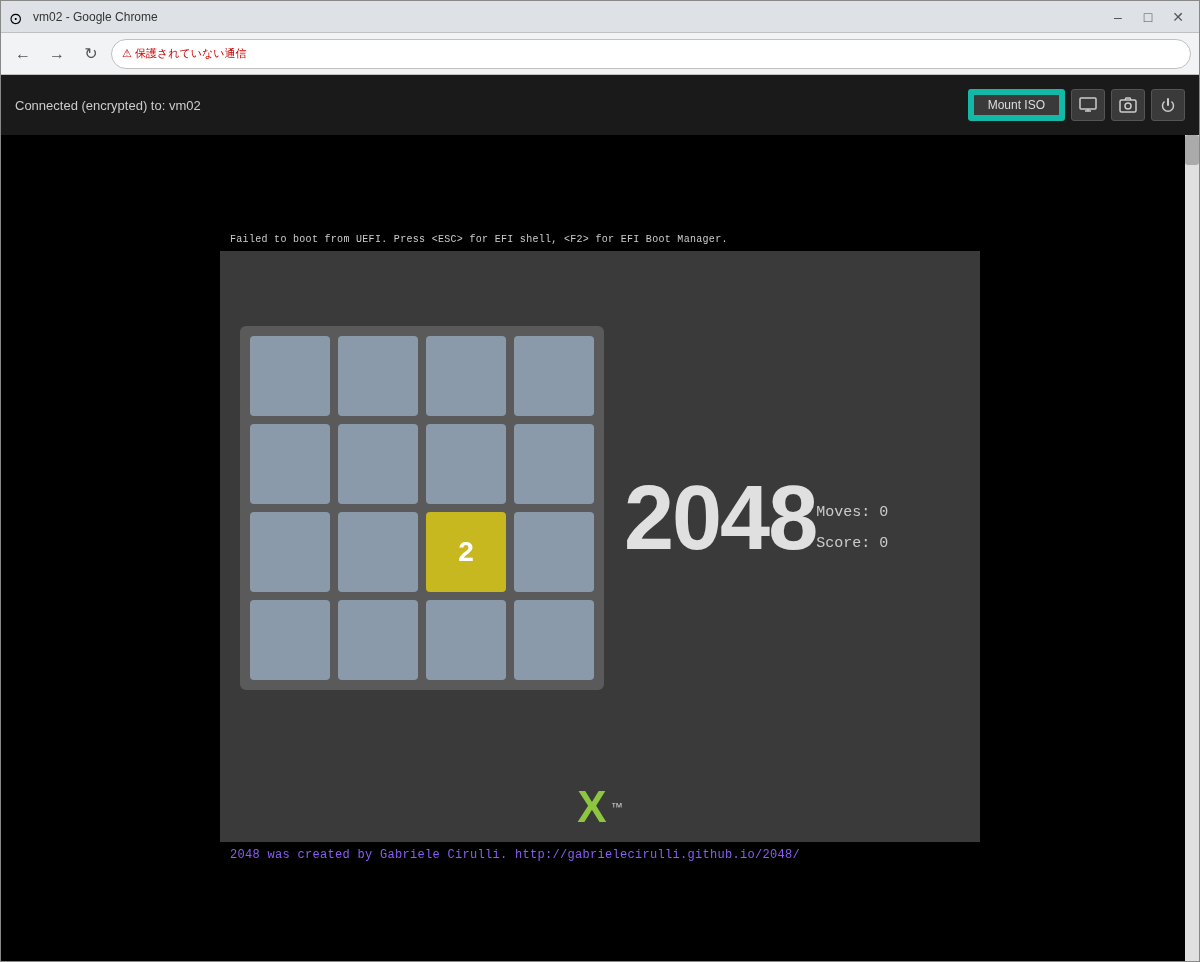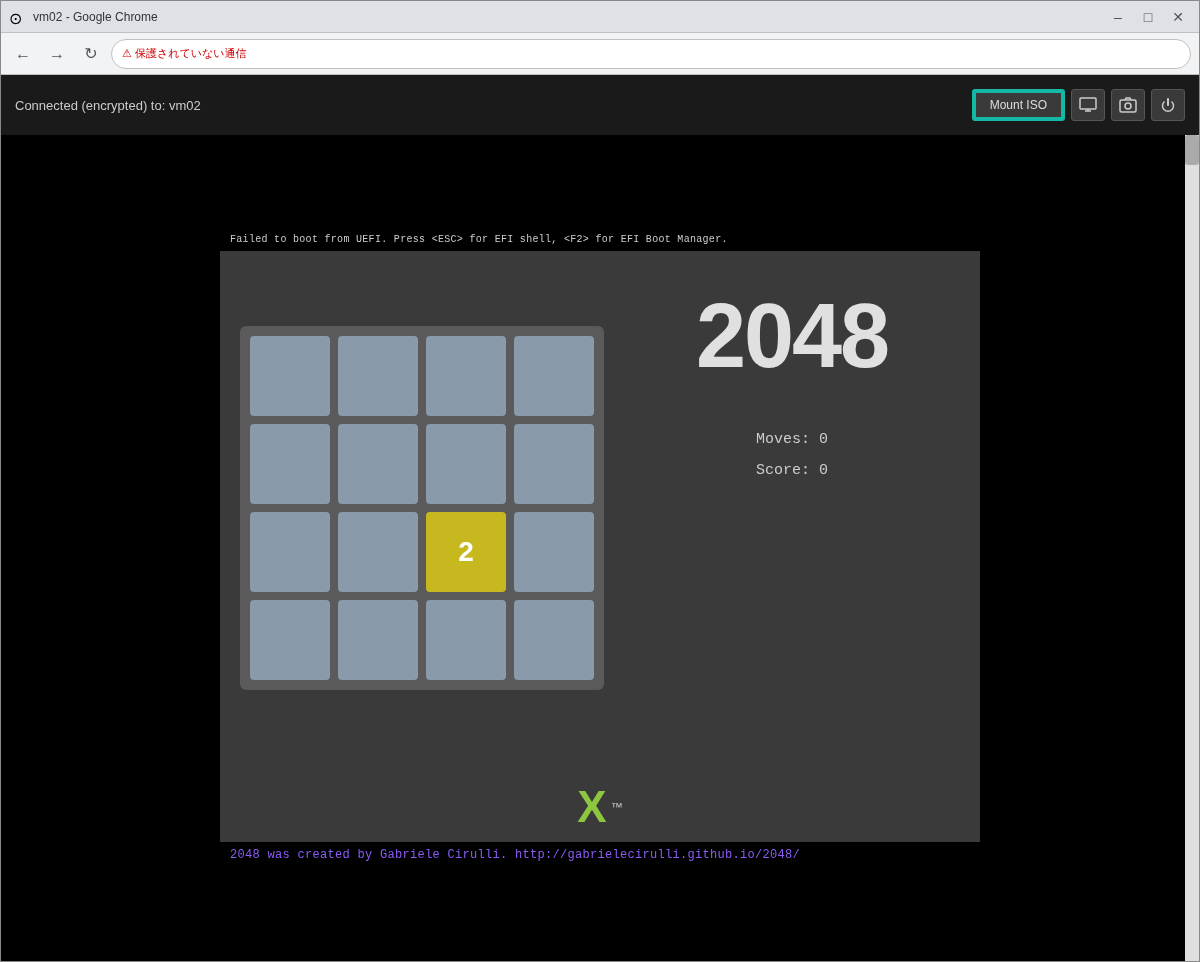--- a/index.html
+++ b/index.html
@@ -135,21 +135,21 @@
     .vnc-controls {
       display: flex;
       align-items: center;
       gap: 6px;
     }
 
     .vnc-btn {
       height: 32px;
       padding: 0 14px;
       background: #3a3a3a;
-      border: 4px solid #14b8a6;
+      border: 6px solid #14b8a6;
       color: #ddd;
       cursor: pointer;
       font-size: 12px;
       border-radius: 3px;
       display: flex;
       align-items: center;
       gap: 4px;
     }
 
     .vnc-icon-btn {
@@ -232,25 +232,24 @@
     }
 
     .grid-cell.tile-2 {
       background: #c8b820;
       color: white;
     }
 
     .game-info {
       flex: 1;
       display: flex;
-      flex-direction: column;
+      flex-direction: row;
       align-items: center;
       justify-content: flex-start;
       padding-top: 20px;
-      gap: 30px;
       color: #ddd;
     }
 
     .game-title-2048 {
       font-size: 90px;
       font-weight: bold;
       color: #e0e0e0;
       font-family: Arial, sans-serif;
       line-height: 1;
       letter-spacing: -2px;

